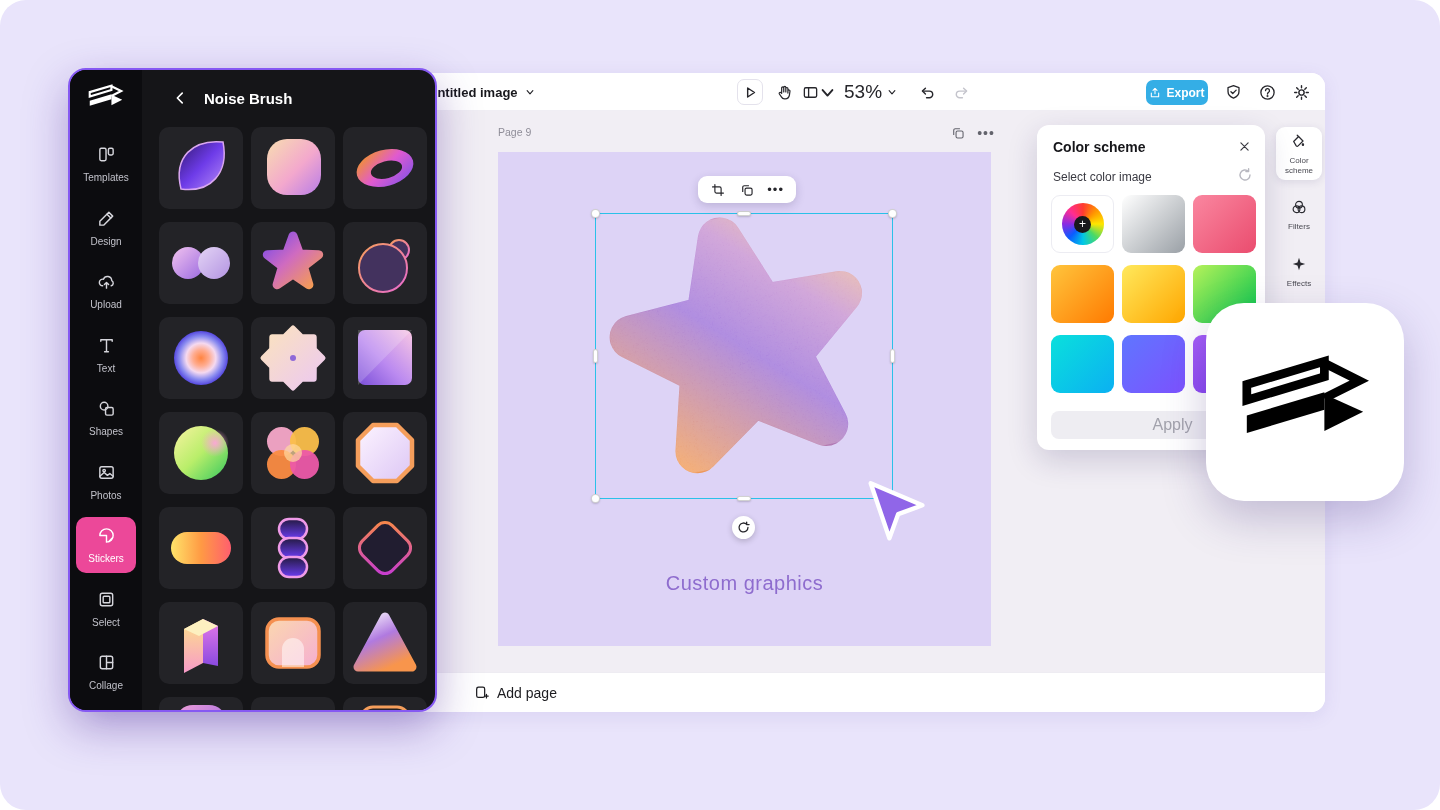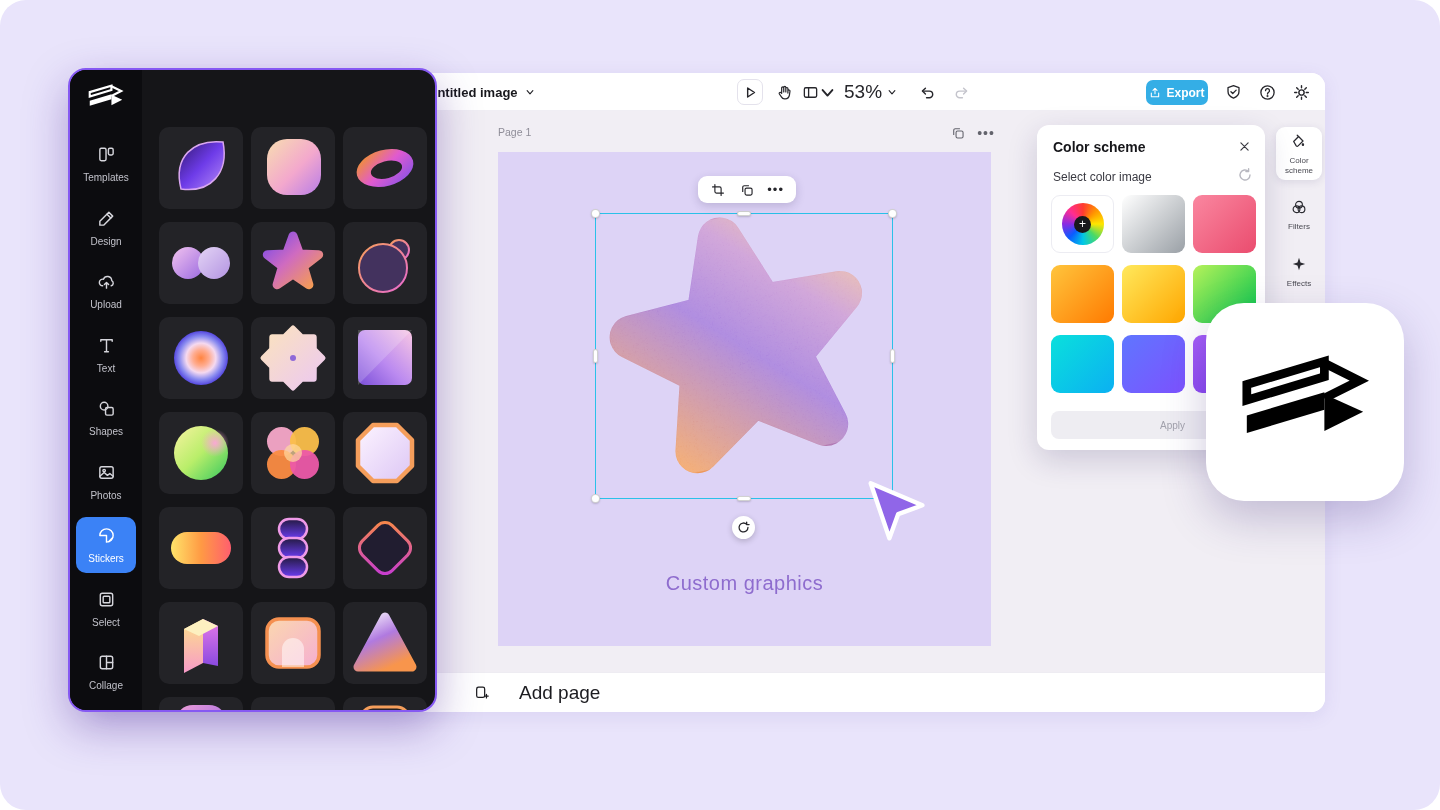--- a/index.html
+++ b/index.html
@@ -62,35 +62,35 @@
   .rail-item svg { width:16px; height:16px; }
   .rail-lb { font-size:8px; color:#4a4a52; text-align:center; line-height:1.2; }
   .rail-div { width:24px; height:1px; background:#ddd9e4; margin:2px auto 10px; }
   .rail-adjust { width:46px; display:flex; justify-content:center; color:#2a2a30; cursor:pointer; }
   .rail-adjust svg { width:16px; height:16px; }
 
   
   .bottombar { position:absolute; left:0; top:599px; width:100%; height:40px; background:#fff; border-top:1px solid #eeecf2; border-radius:0 0 14px 14px; }
   .add-page { position:absolute; left:378px; top:0; height:40px; display:flex; align-items:center; gap:7px; cursor:pointer; color:#1c1c20; }
   .add-page svg { width:16px; height:16px; }
-  .add-page span { font-size:19px;margin-left:22px; }
+  .add-page span { font-size:14px; }
   .pg-nav { position:absolute; left:1096px; top:0; height:40px; display:flex; align-items:center; gap:14px; }
   .pg-chev { width:16px; height:16px; color:#c6c6ce; cursor:pointer; display:flex; align-items:center; justify-content:center; }
   .pg-ind { font-size:12.5px; color:#26262b; }
   .pg-div { width:1px; height:16px; background:#e2e2e8; }
   .pg-lock { width:18px; height:18px; color:#26262b; cursor:pointer; display:flex; align-items:center; justify-content:center; }
 
   
   .sticker-panel { position:absolute; left:68px; top:68px; width:369px; height:644px; background:#151518; border:2.5px solid #8659f2; border-radius:18px; box-shadow:0 16px 44px rgba(60,20,140,.35); z-index:40; overflow:hidden; display:flex; }
   .nav-col { width:72px; height:100%; background:#0c0c0f; flex:none; position:relative; }
   .nav-logo { position:absolute; left:0; top:14px; width:72px; display:flex; justify-content:center; }
   .nav-logo svg { width:36px; height:26px; }
   .nav-list { position:absolute; left:0; top:66px; width:72px; display:flex; flex-direction:column; align-items:center; }
   .nav-item { width:60px; height:56px; margin-bottom:7.5px; display:flex; flex-direction:column; align-items:center; justify-content:center; gap:4px; border-radius:10px; cursor:pointer; color:#d6d6dc; }
-  .nav-item.active { background:#3b82f6; color:#fff; }
+  .nav-item.active { background:#ec4899; color:#fff; }
   .nav-item svg { width:19px; height:19px; }
   .nav-lb { font-size:10px; color:#c2c2ca; }
   .nav-item.active .nav-lb { color:#fff; }
   .panel-content { flex:1; position:relative; }
   .panel-header { position:absolute; left:0; top:0; width:100%; height:56px; display:flex; align-items:center; padding-left:28px; gap:14px; }
   .back-btn { width:20px; height:20px; color:#fff; cursor:pointer; display:flex; align-items:center; justify-content:center; background:none; border:none; }
   .panel-title { font-size:15px; font-weight:700; color:#fff; }
   .sticker-grid { position:absolute; left:17px; top:57px; width:268px; display:grid; grid-template-columns:repeat(3,84px); column-gap:8px; row-gap:13px; }
   .tile { width:84px; height:82px; background:#232327; border-radius:10px; overflow:hidden; cursor:pointer; }
   .tile svg { width:84px; height:82px; display:block; }
@@ -99,21 +99,21 @@
   .color-panel { position:absolute; left:1037px; top:125px; width:228px; height:325px; background:#fff; border-radius:12px; box-shadow:0 10px 30px rgba(40,30,90,.18); z-index:30; }
   .cp-title { position:absolute; left:16px; top:14px; font-size:14px; font-weight:700; color:#16161a; }
   .cp-close { position:absolute; left:198px; top:12px; width:18px; height:18px; color:#3a3a42; cursor:pointer; display:flex; align-items:center; justify-content:center; }
   .cp-sub { position:absolute; left:16px; top:45px; font-size:12px; color:#3a3a42; }
   .cp-reset { position:absolute; left:200px; top:42px; width:16px; height:16px; color:#b8b8c0; cursor:pointer; }
   .swatch-grid { position:absolute; left:14px; top:70px; width:205px; display:grid; grid-template-columns:repeat(3,63px); column-gap:8px; row-gap:12px; }
   .swatch { width:63px; height:58px; border-radius:9px; cursor:pointer; }
   .swatch.wheel { background:#fff; border:1px solid #ececf2; display:flex; align-items:center; justify-content:center; }
   .wheel-ring { width:42px; height:42px; border-radius:50%; background:conic-gradient(#ff3b30,#ff9500,#ffe600,#4cd964,#00c7e6,#0a5cff,#8a2be2,#ff2d92,#ff3b30); display:flex; align-items:center; justify-content:center; }
   .wheel-core { width:17px; height:17px; border-radius:50%; background:#18181c; color:#fff; font-size:12px; line-height:16px; text-align:center; }
-  .apply-btn { position:absolute; left:14px; top:286px; width:200px; height:28px; background:#eeedf2; border:none; border-radius:8px; font-size:10px; color:#a2a2ac; cursor:pointer; font-family:inherit;padding-left:43px; }
+  .apply-btn { position:absolute; left:14px; top:286px; width:200px; height:28px; background:#eeedf2; border:none; border-radius:8px; font-size:16px; color:#a2a2ac; cursor:pointer; font-family:inherit;padding-left:43px; }
 
   
   .capcut-card { position:absolute; left:1206px; top:303px; width:198px; height:198px; background:#fff; border-radius:38px; box-shadow:0 18px 44px rgba(60,40,120,.25); z-index:50; display:flex; align-items:center; justify-content:center; }
   .capcut-card svg { width:128px; height:94px; }
 </style>
 </head>
 <body>
 
 <div class="page">
 
@@ -188,21 +188,21 @@
       </button>
       <button class="tb-btn gear-btn">
         <svg viewBox="0 0 18 18" fill="none" stroke="currentColor" stroke-width="1.5" stroke-linecap="round">
             <circle cx="9" cy="9" r="2.8"></circle>
             <path d="M9,1.8 V4 M9,14 V16.2 M1.8,9 H4 M14,9 H16.2 M3.9,3.9 L5.5,5.5 M12.5,12.5 L14.1,14.1 M14.1,3.9 L12.5,5.5 M5.5,12.5 L3.9,14.1"></path>
           </svg>
       </button>
     </div>
 
     <div class="workspace">
-      <div class="page-label">Page 1</div>
+      <div class="page-label">Page 9</div>
       <div class="ws-ic ws-dup">
         <svg viewBox="0 0 18 18" fill="none" stroke="currentColor" stroke-width="1.4" stroke-linejoin="round">
             <rect x="6.5" y="6.5" width="9" height="9" rx="2"></rect>
             <path d="M11.5,3.5 H5.5 a2,2 0 0 0 -2,2 V11.5"></path>
           </svg>
       </div>
       <div class="ws-ic ws-more">•••</div>
 
       <div class="canvas">
 
@@ -418,20 +418,28 @@
           <div class="nav-item">
             <span class="nav-ic"><svg viewBox="0 0 20 20" fill="none" stroke="currentColor" stroke-width="1.5" stroke-linecap="round" stroke-linejoin="round">
                 <rect x="3.5" y="3.5" width="13" height="13" rx="2"></rect>
                 <path d="M10,3.5 V16.5 M10,10 H16.5"></path>
               </svg></span>
             <span class="nav-lb">Collage</span>
           </div>
         </div>
     </div>
     <div class="panel-content">
+      <div class="panel-header">
+        <button class="back-btn">
+          <svg width="16" height="16" viewBox="0 0 18 18" fill="none" stroke="#fff" stroke-width="1.8" stroke-linecap="round" stroke-linejoin="round">
+              <path d="M11.5,3.5 L6,9 L11.5,14.5"></path>
+            </svg>
+        </button>
+        <span class="panel-title">Noise Brush</span>
+      </div>
       <div class="sticker-grid" id="sticker-grid">
           <div class="tile">
             <svg viewBox="0 0 84 82">
               <defs>
                 <linearGradient id="sg0" x1="0" y1="0" x2="1" y2="1">
                   <stop offset="0" stop-color="#31176e"></stop>
                   <stop offset=".5" stop-color="#6d3be8"></stop>
                   <stop offset="1" stop-color="#b78cf7"></stop>
                 </linearGradient>
               </defs>

